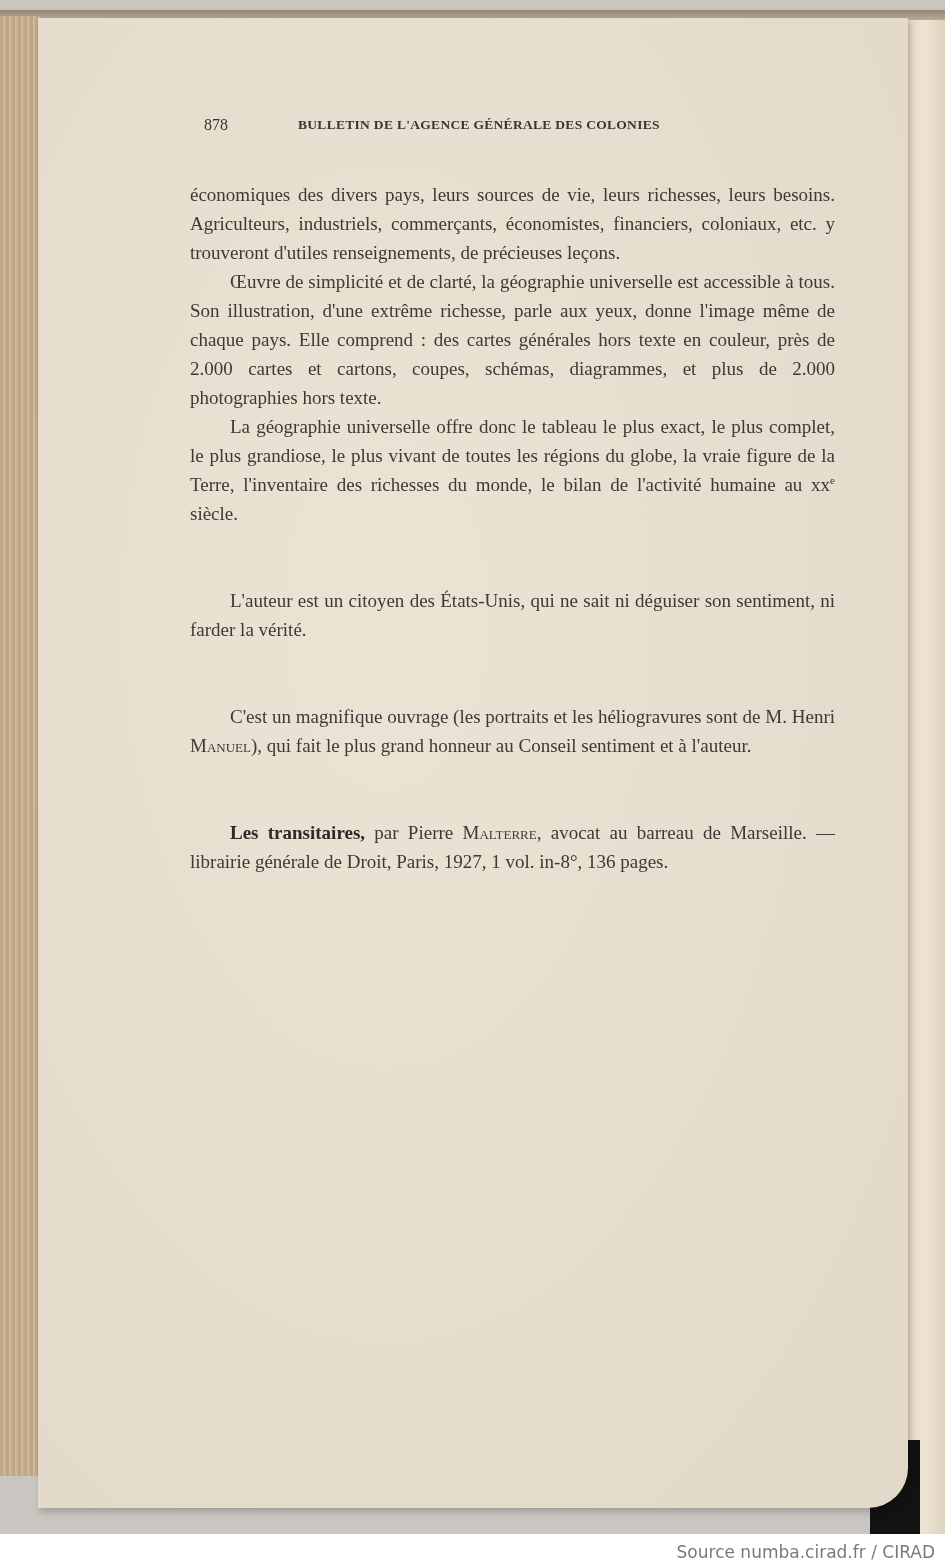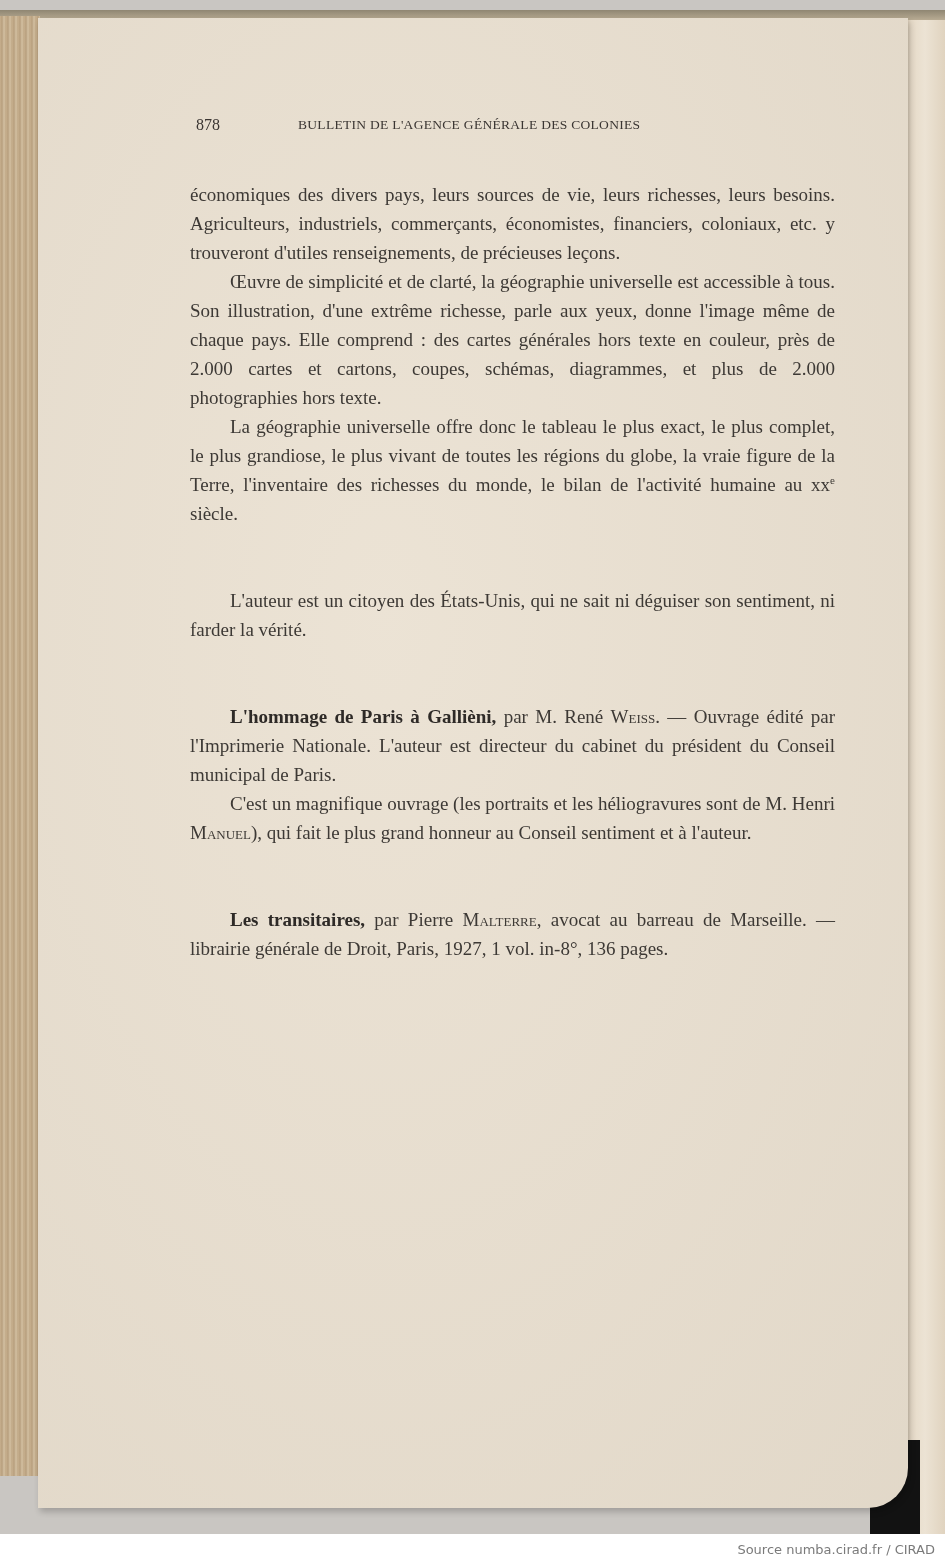--- a/index.html
+++ b/index.html
@@ -36,39 +36,39 @@
       background: linear-gradient(90deg, #cdbfa8 0px, #e6dac8 6px, #ece3d4 20px, #e0d3bf 40px);
     }
     .right-shadow {
       position: absolute; left: 870px; top: 1440px; width: 50px; height: 94px;
       background: #121212;
     }
     .header {
       position: absolute; left: 188px; top: 116px; width: 650px; height: 22px;
       color: #3a3532; font-size: 16px;
     }
-    .page-number { position: absolute; left: 8px; top: 0; }
+    .page-number { position: absolute; left: 16px; top: 0; }
     .running-title {
       position: absolute; left: 110px; top: 1px;
-      font-weight: normal; font-size: 13.5px; letter-spacing: 0.3px; text-transform: uppercase;
+      font-weight: bold; font-size: 13.5px; letter-spacing: 0.3px; text-transform: uppercase;
     }
     .body {
       position: absolute; left: 190px; top: 168px; width: 645px;
       color: #3d3935; font-size: 19px; line-height: 29px; text-align: justify; margin-top: 12px;
     }
     .body p { margin: 0; }
     .indent { text-indent: 40px; font-family: Liberation Serif, serif; }
     .gap { height: 58px; }
     .gap2 { height: 58px; }
     b { color: #2e2a27; }
     .sc { font-variant: small-caps; }
     sup { font-size: 11px; line-height: 0; }
     .source {
       position: absolute; right: 10px; top: 1542px;
-      font-family: "DejaVu Sans", sans-serif; font-size: 13px; color: #7a7a7a;
+      font-family: "DejaVu Sans", sans-serif; font-size: 17px; color: #7a7a7a;
     }
   </style>
 </head>
 <body>
 
 <div class="scan">
   <div class="book-top"></div>
   <div class="page-edges-left"></div>
   <div class="right-fold"></div>
   <div class="right-shadow"></div>
@@ -83,21 +83,20 @@
     <p>économiques des divers pays, leurs sources de vie, leurs richesses, leurs besoins. Agriculteurs, industriels, commerçants, économistes, financiers, coloniaux, etc. y trouveront d'utiles renseignements, de précieuses leçons.</p>
     <p class="indent">Œuvre de simplicité et de clarté, la géographie universelle est accessible à tous. Son illustration, d'une extrême richesse, parle aux yeux, donne l'image même de chaque pays. Elle comprend : des cartes générales hors texte en couleur, près de 2.000 cartes et cartons, coupes, schémas, diagrammes, et plus de 2.000 photographies hors texte.</p>
     <p class="indent"><span>La géographie universelle offre donc le tableau le plus exact, le plus complet, le plus grandiose, le plus vivant de toutes les régions du globe, la vraie figure de la Terre, l'inventaire des richesses du monde, le bilan de l'activité humaine au xx</span><sup>e</sup><span> siècle.</span></p>
 
     <div class="gap"></div>
 
     <p class="indent">L'auteur est un citoyen des États-Unis, qui ne sait ni déguiser son sentiment, ni farder la vérité.</p>
 
     <div class="gap2"></div>
 
-    <p class="indent"><b>L'hommage de Paris à Gallièni,</b><span> par M. René </span><span class="sc">Weiss</span><span>. — Ouvrage édité par l'Imprimerie Nationale. L'auteur est directeur du cabinet du président du Conseil municipal de Paris.</span></p>
     <p class="indent"><span>C'est un magnifique ouvrage (les portraits et les héliogravures sont de M. Henri </span><span class="sc">Manuel</span><span>), qui fait le plus grand honneur au Conseil sentiment et à l'auteur.</span></p>
 
     <div class="gap2"></div>
 
     <p class="indent"><b>Les transitaires,</b><span> par Pierre </span><span class="sc">Malterre</span><span>, avocat au barreau de Marseille. — librairie générale de Droit, Paris, 1927, 1 vol. in-8°, 136 pages.</span></p>
   </div>
 </div>
 
 <div class="source">Source numba.cirad.fr / CIRAD</div>
 

